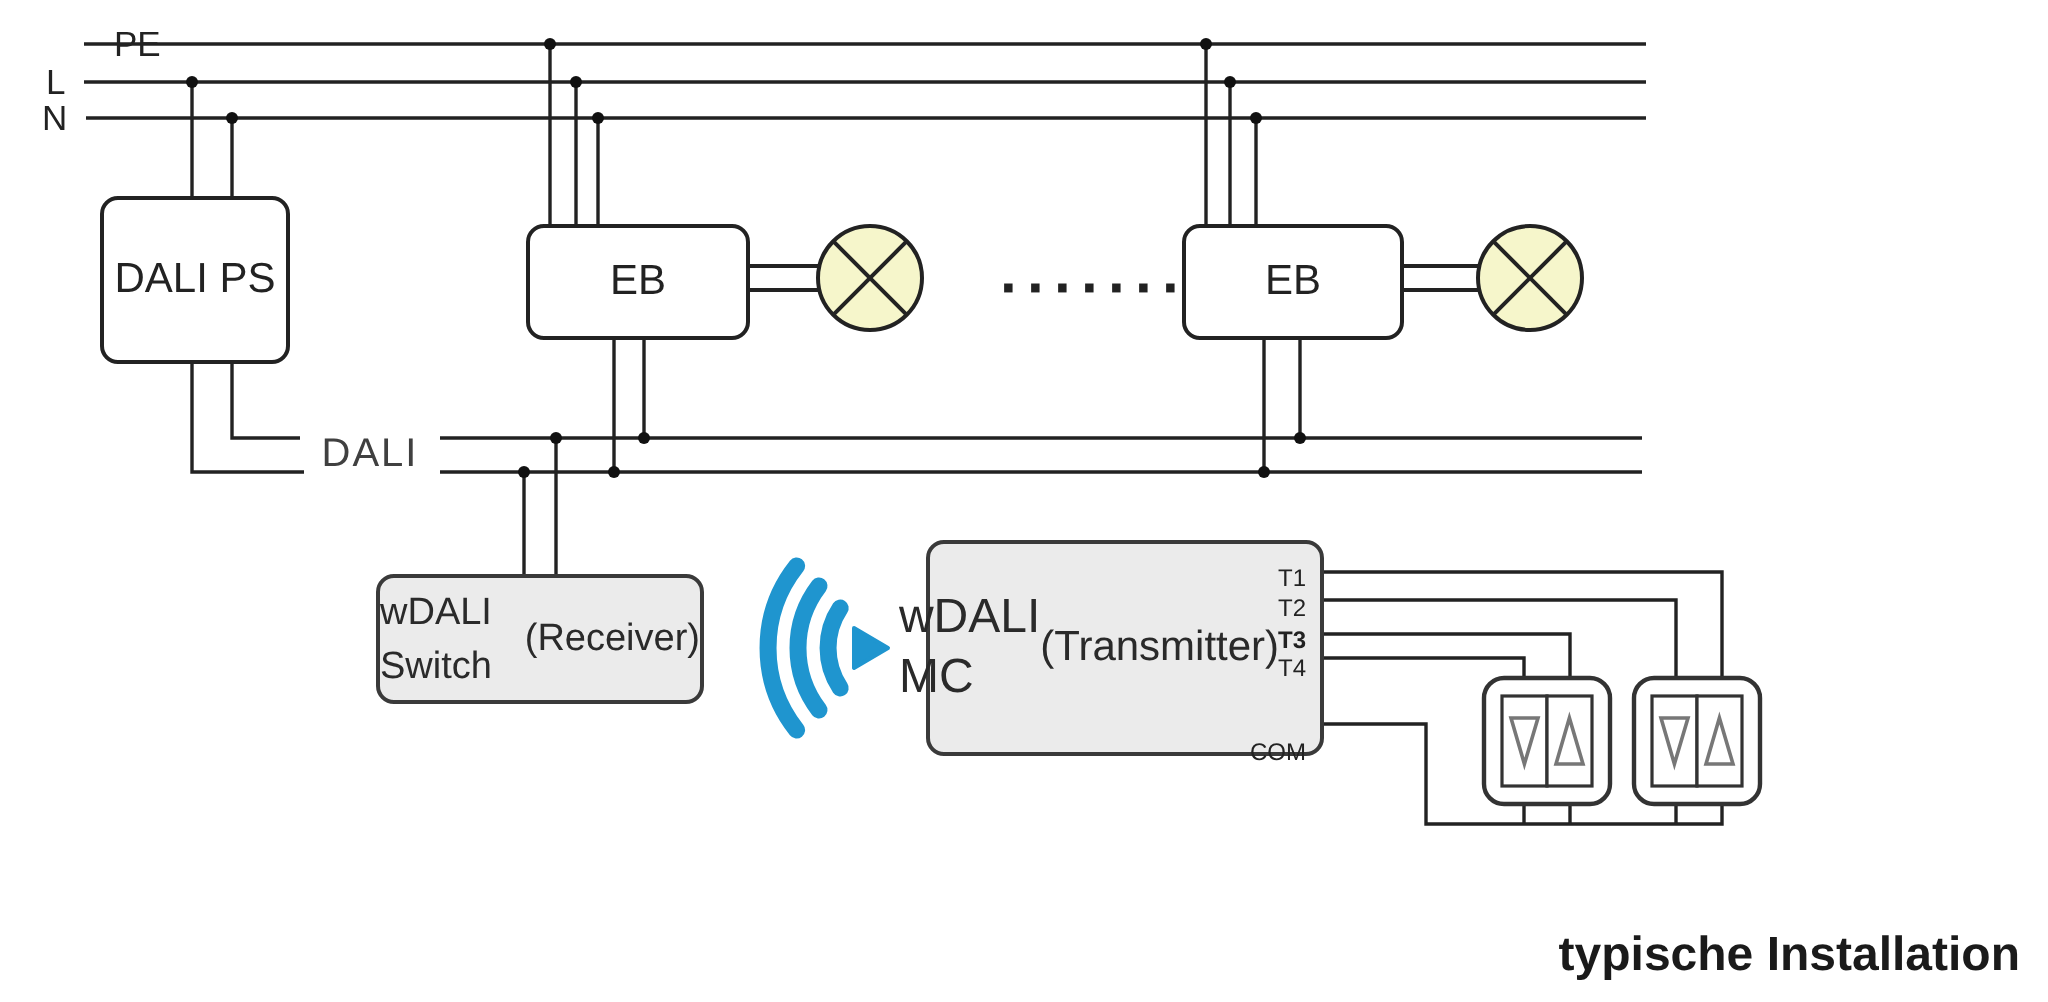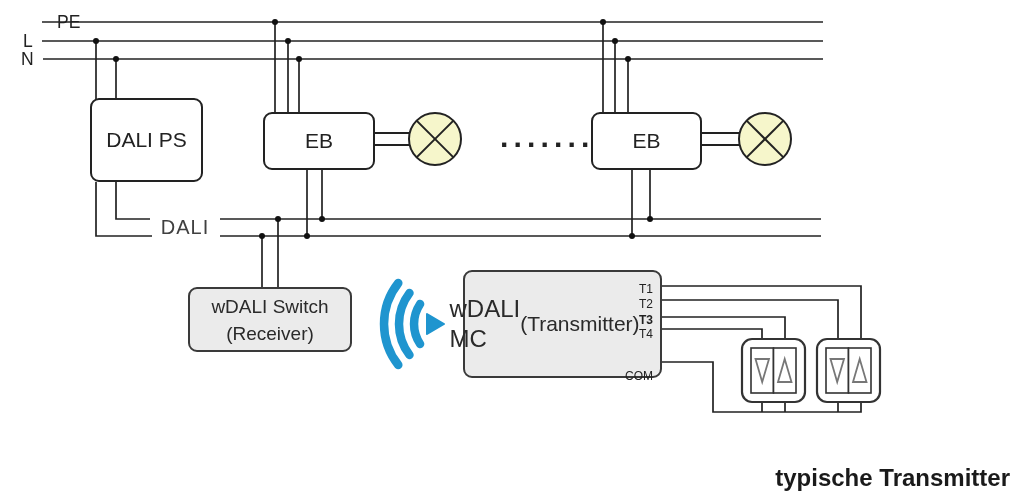--- a/index.html
+++ b/index.html
@@ -15,21 +15,21 @@
   .device-box{
     position:absolute;box-sizing:border-box;background:#ffffff;
     border:2px solid #222;border-radius:9px;
     display:flex;align-items:center;justify-content:center;
     font-size:21px;color:#222;
   }
   .grey-box{
     position:absolute;box-sizing:border-box;background:#ebebeb;
     border:2px solid #3a3a3a;border-radius:9px;color:#2a2a2a;
   }
-  .switch-box{display:flex;flex-direction:column;align-items:center;justify-content:center;
+  .switch-box{display:flex;flex-direction:row;align-items:center;justify-content:center;
     font-size:19px;line-height:27px;}
   .mc-main{position:absolute;left:0;top:0;right:36px;bottom:0;
     display:flex;flex-direction:row;align-items:center;justify-content:center;
     line-height:30px;}
   .mc-title{font-size:24px;}
   .mc-sub{font-size:21px;}
   .term-label{position:absolute;right:7px;font-size:12px;line-height:13px;color:#222;text-align:right;}
   .ellipsis{font-size:30px;letter-spacing:3.5px;color:#222;line-height:30px;font-weight:bold;}
   .caption{font-size:24px;font-weight:600;color:#1a1a1a;white-space:nowrap;}
 </style>
@@ -144,21 +144,21 @@
       <path d="M830.5 359 L844 359 L837.2 382 Z" fill="none" stroke="#777" stroke-width="1.8"></path>
       <path d="M853 382 L866.5 382 L859.7 359 Z" fill="none" stroke="#777" stroke-width="1.8"></path>
     </g>
   </svg>
 
   <div class="abs bus-label" style="left:13px;top:13px;margin-left:44px;">PE</div>
   <div class="abs bus-label" style="left:23px;top:32px;">L</div>
   <div class="abs bus-label" style="left:21px;top:50px;">N</div>
   <div class="abs dali-label" style="left:156px;top:216px;">DALI</div>
 
-  <div class="device-box" style="left:50px;top:98px;width:113px;height:84px;margin-left:40px;">
+  <div class="device-box" style="left:50px;top:98px;width:95px;height:84px;">
     <span>DALI PS</span>
   </div>
 
   <div class="device-box" style="left:263px;top:112px;width:112px;height:58px;">
     <span>EB</span>
   </div>
 
   <div class="abs ellipsis" style="left:500px;top:130px;width:66px;text-align:center;">·······</div>
 
   <div class="device-box" style="left:591px;top:112px;width:111px;height:58px;">
@@ -175,15 +175,15 @@
       <span class="mc-title">wDALI MC</span>
       <span class="mc-sub">(Transmitter)</span>
     </div>
     <span class="term-label" style="top:11px;">T1</span>
     <span class="term-label" style="top:26px;">T2</span>
     <span class="term-label" style="top:42px;font-weight:bold;">T3</span>
     <span class="term-label" style="top:56px;">T4</span>
     <span class="term-label" style="top:98px;">COM</span>
   </div>
 
-  <div class="abs caption" style="right:14px;top:464px;">typische Transmitter</div>
+  <div class="abs caption" style="right:14px;top:464px;">typische Installation</div>
 
 </div>
 
 </body></html>

